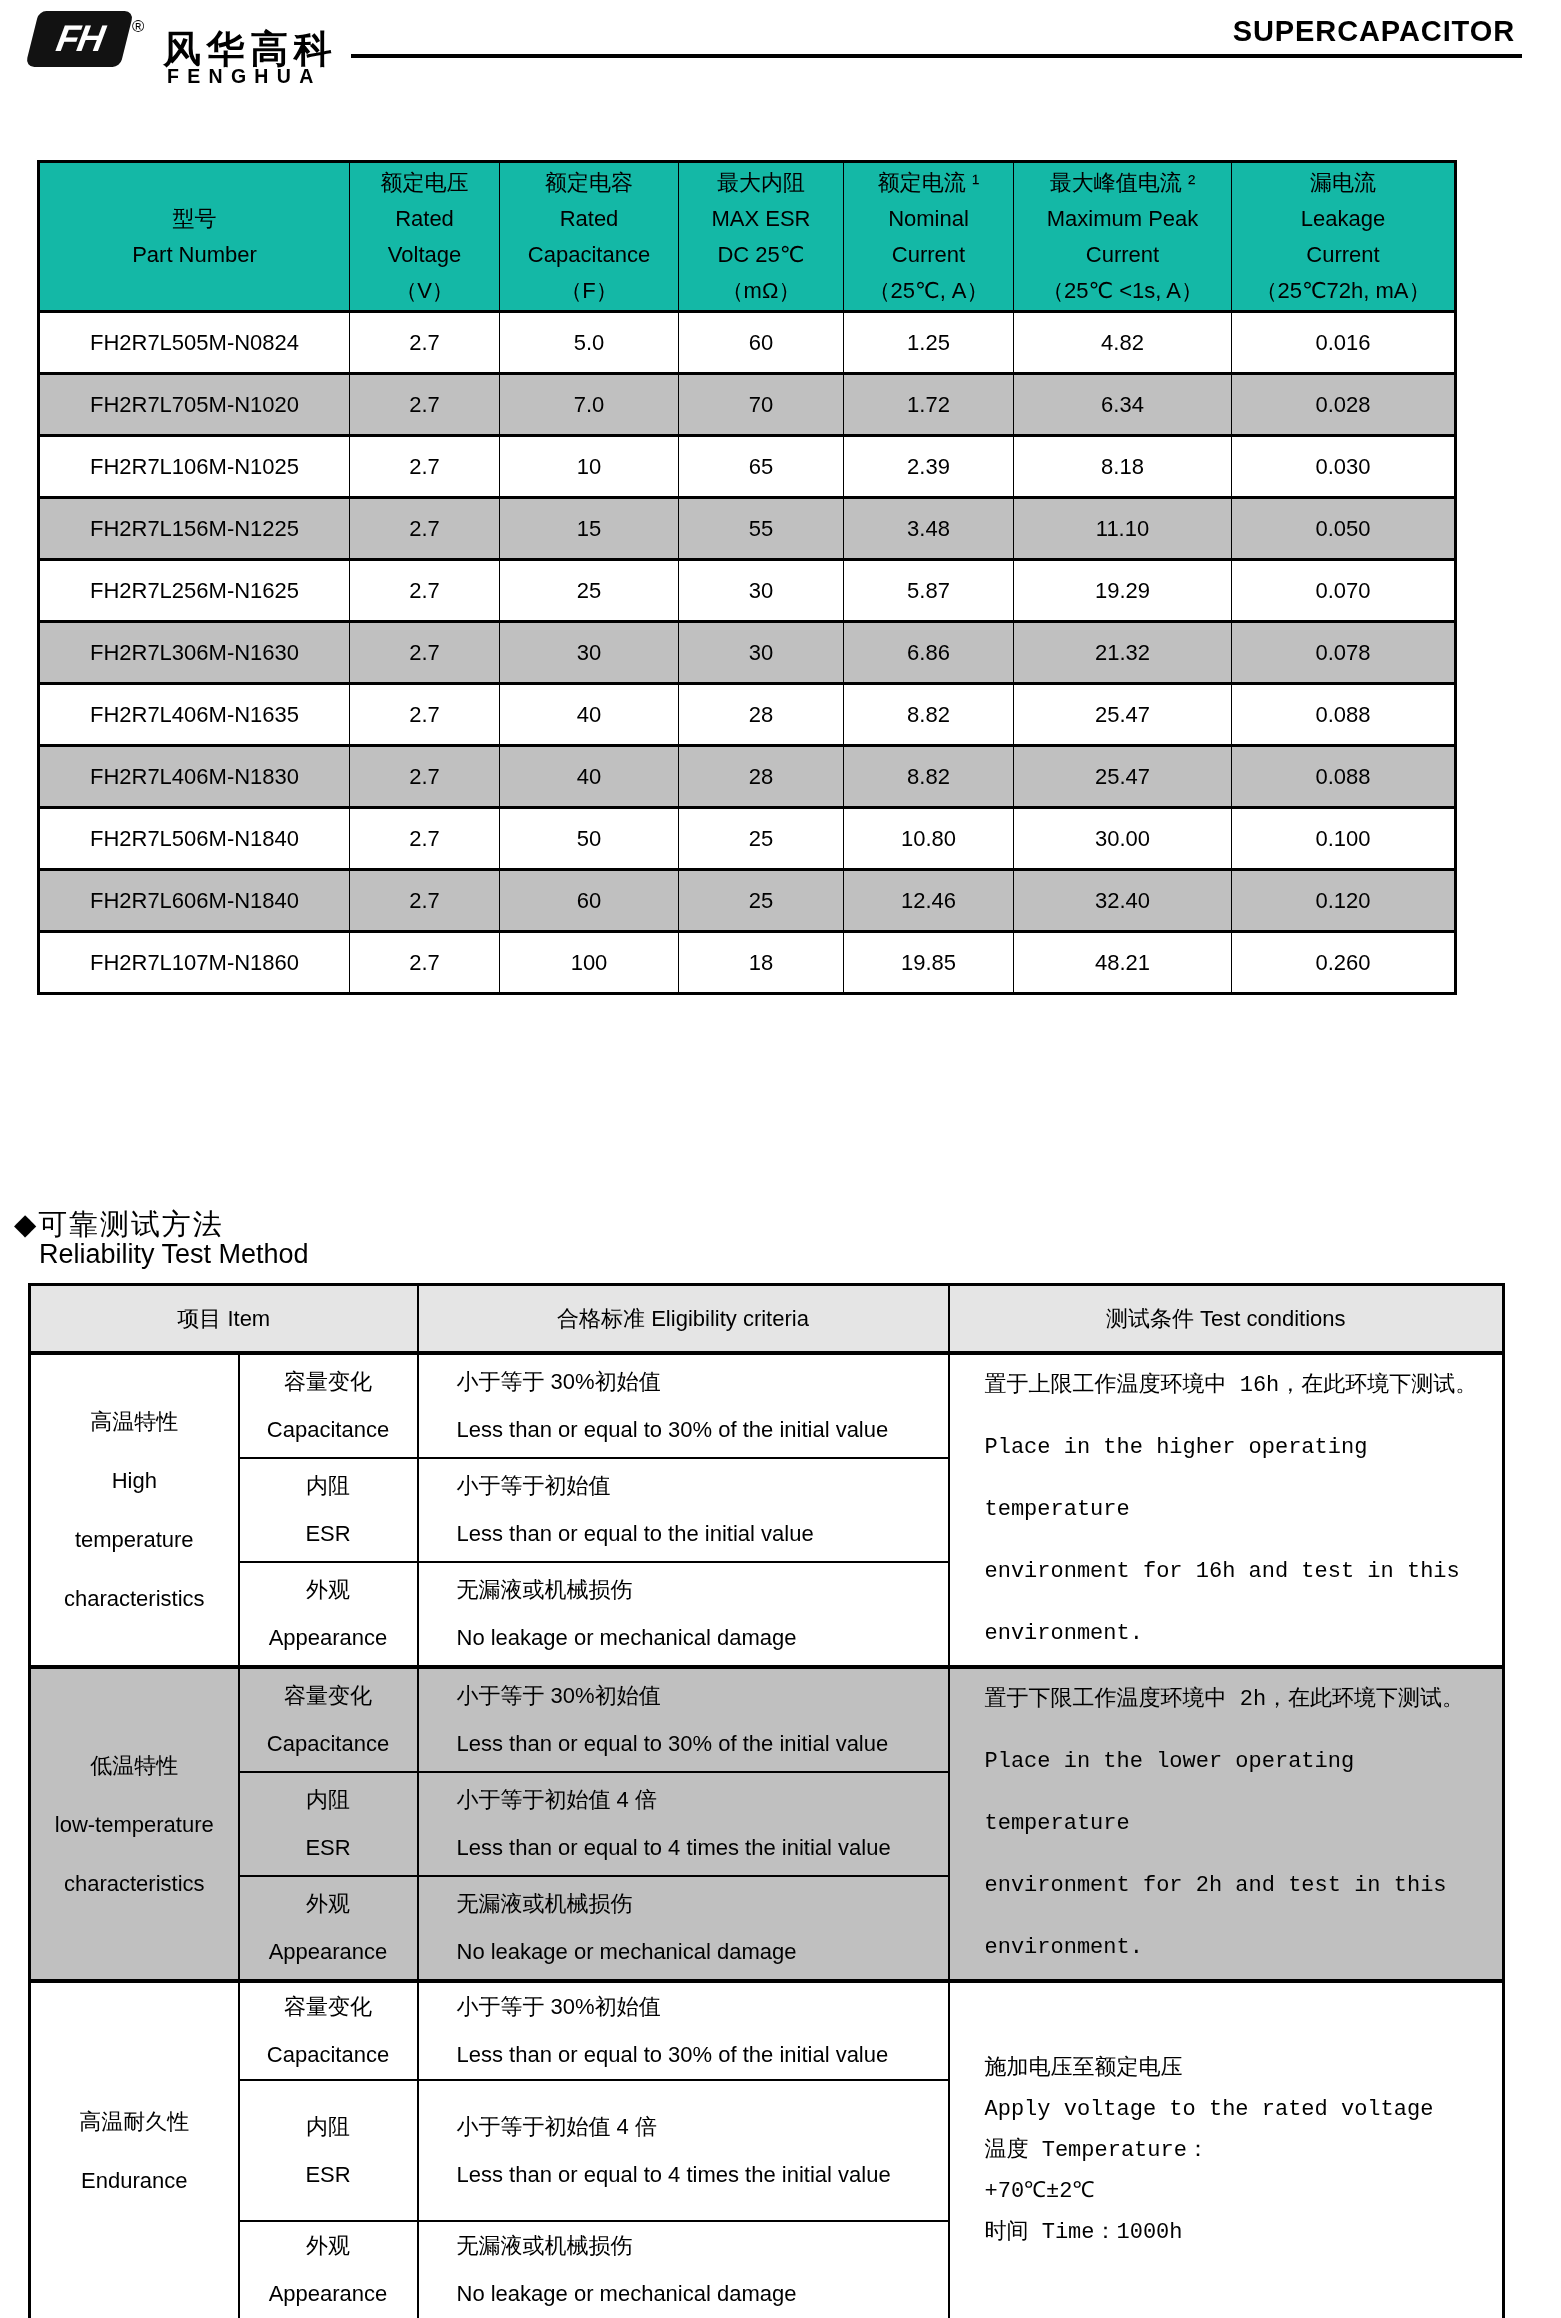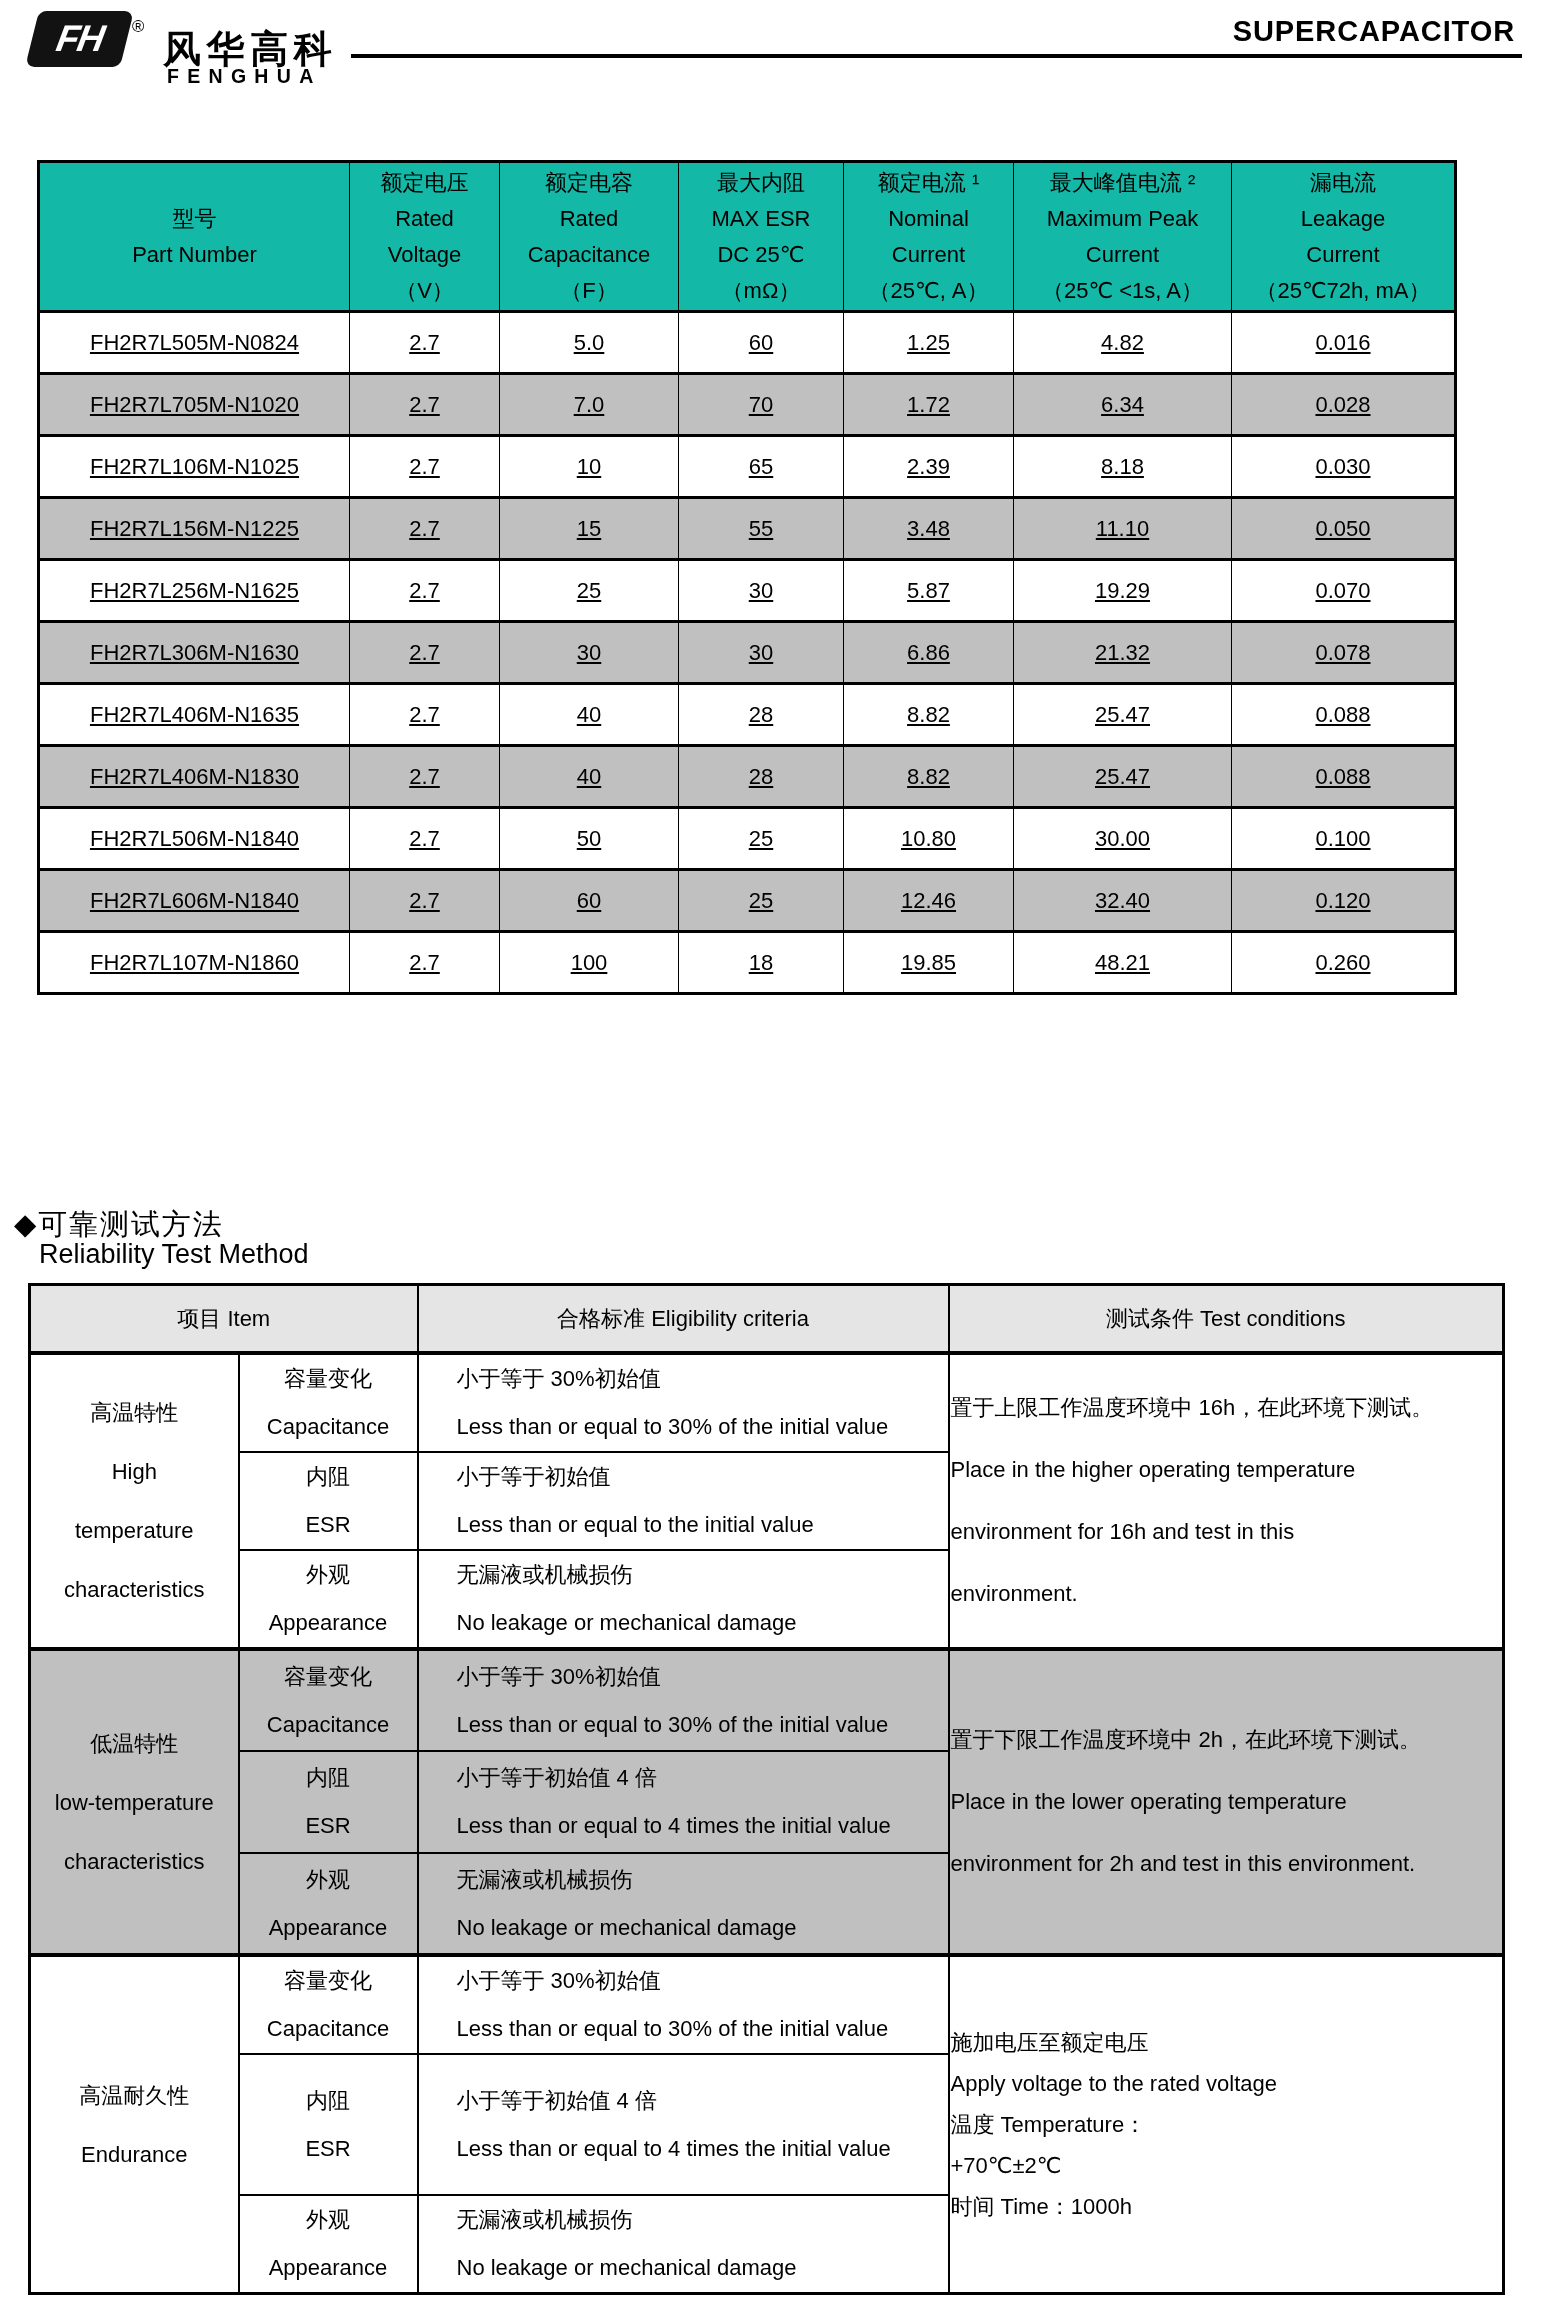--- a/index.html
+++ b/index.html
@@ -27,39 +27,39 @@
   
   table{border-collapse:collapse;table-layout:fixed;}
   .parts{position:absolute;left:37px;top:160px;width:1416px;border:3.7px solid #000;}
   .parts th,.parts td{
     border-left:1.9px solid #000;border-right:1.9px solid #000;
     border-top:3.7px solid #000;border-bottom:3.7px solid #000;
     text-align:center;vertical-align:middle;font-size:22px;font-weight:400;
     padding:0;overflow:hidden;
   }
   .parts thead th{background:#14b8a6;line-height:36px;white-space:pre-line;height:147px;}
-  .parts tbody tr{height:62px;text-decoration:underline;}
+  .parts tbody tr{height:62px;}
   .parts tbody tr.shade td{background:#c0c0c0;}
 
   
   .sec-zh{position:absolute;left:14px;top:1193px;font-size:29px;letter-spacing:1.9px;margin-top:12px;}
   .sec-en{position:absolute;left:39px;top:1239px;font-size:27px;}
 
   
   .rel{position:absolute;left:28px;top:1283px;width:1473px;border:3.7px solid #000;}
   .rel th,.rel td{
     border:2.8px solid #000;vertical-align:middle;font-size:22px;font-weight:400;
     padding:0;overflow:hidden;
   }
   .rel thead th{background:#e5e5e5;height:65px;text-align:center;border-bottom-width:4.6px;}
   .rel tr.gfirst td{border-top-width:4.6px;}
   .rel td.glabel{text-align:center;white-space:pre-line;line-height:59px;}
   .rel td.sub{text-align:center;white-space:pre-line;line-height:48px;}
   .rel td.crit{text-align:left;padding-left:38px;white-space:pre-line;line-height:48px;}
-  .rel td.cond{text-align:left;padding-left:1px;padding-right:9.3px;white-space:pre-line;}
+  .rel td.cond{text-align:left;padding-left:35px;padding-right:9.3px;white-space:pre-line;font-family:Liberation Mono, monospace;}
   .rel td.cond.loose{line-height:62px;}
   .rel td.cond.tight{line-height:41px;}
   .rel tr.g2 td{background:#c0c0c0;}
   .h105{height:97px}.h110{height:102px}.h152{height:141px}.h101{height:94px}
 </style>
 </head>
 <body>
 
 <div class="page">
 

